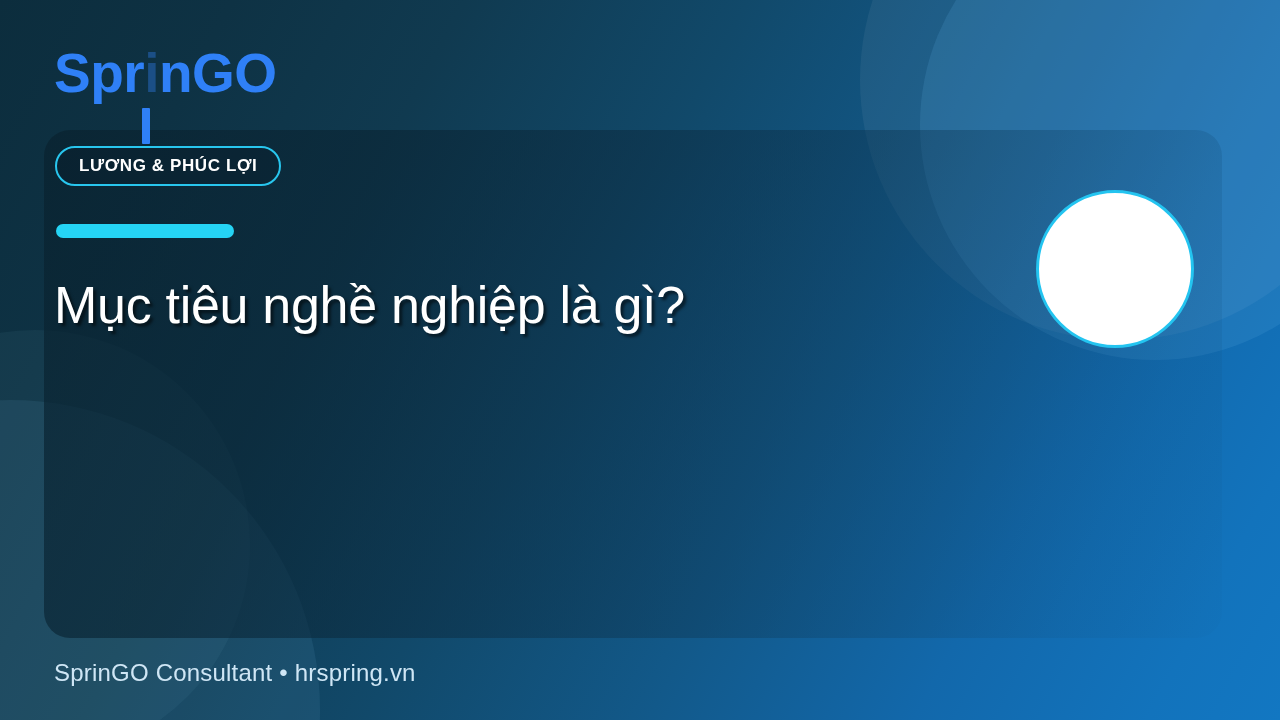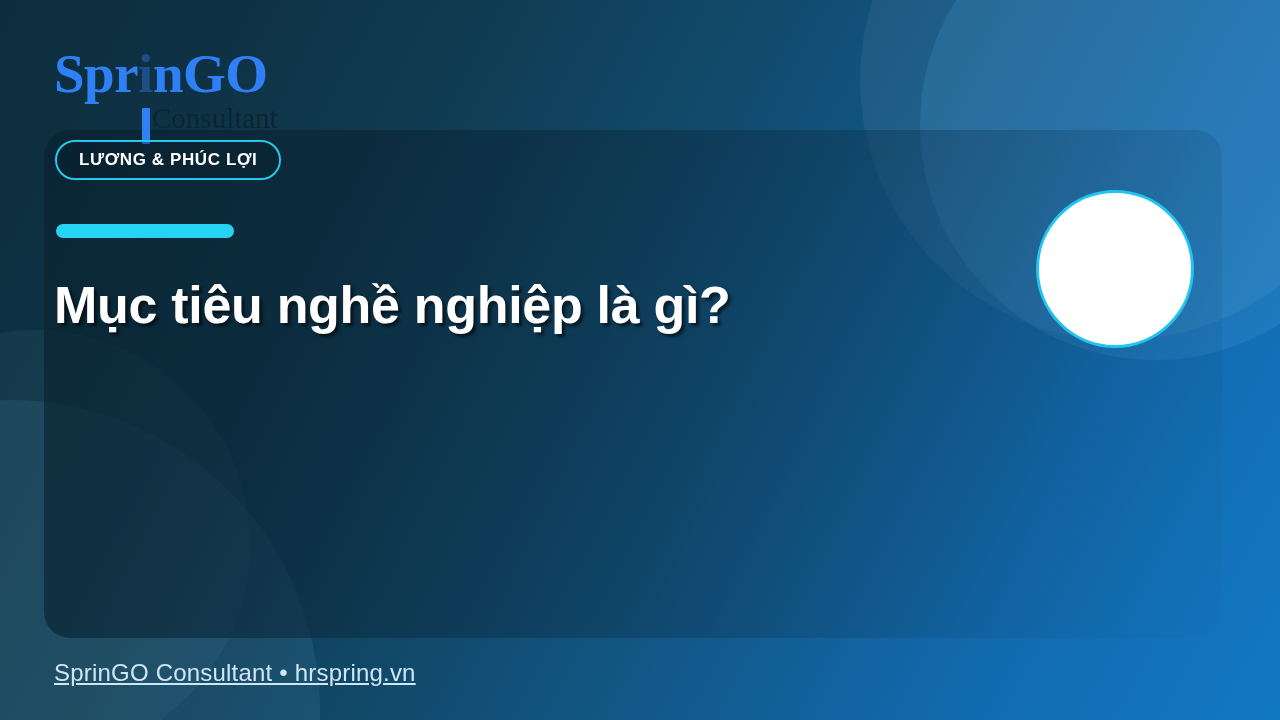--- a/index.html
+++ b/index.html
@@ -91,21 +91,20 @@
         rgba(18,92,146,0.05) 100%);
   }
 
   
   .logo {
     position: absolute;
     left: 54px;
     top: 46px;
     width: 260px;
     height: 80px;
-    font-family: Liberation Serif, serif;
   }
   .logo-main {
     position: absolute;
     left: 0;
     top: 0;
     font-size: 55px;
     font-weight: 700;
     letter-spacing: -0.5px;
     color: #2f80f7;
     line-height: 1;
@@ -131,21 +130,21 @@
     font-weight: 500;
     color: #0b2533;
     line-height: 1;
     white-space: nowrap;
   }
 
   
   .badge {
     position: absolute;
     left: 55px;
-    top: 140px;
+    top: 146px;
     height: 40px;
     padding: 0 22px;
     display: flex;
     align-items: center;
     border: 2px solid #28c6ee;
     border-radius: 20px;
     background: rgba(8,30,42,0.35);
     box-sizing: border-box;
     text-align: center;
   }
@@ -171,60 +170,58 @@
   
   .title {
     position: absolute;
     left: 54px;
     top: 268px;
     width: 960px;
   }
   .title-line {
     color: #ffffff;
     font-size: 52px;
-    font-weight: 700;
+    font-weight: 400;
     line-height: 1.46;
     letter-spacing: -0.3px;
     text-shadow: 3px 3px 3px rgba(0,0,0,0.55);
     white-space: nowrap;
   }
 
   
   .footer {
     position: absolute;
     left: 54px;
     top: 659px;
   }
   .footer-text {
     color: #cfe6f5;
     font-size: 24px;
     font-weight: 400;
     letter-spacing: 0.2px;
     white-space: nowrap;
-    text-decoration: underline;
   }
 </style>
 </head>
 <body>
 
 <div class="canvas">
 
   <div class="deco deco-tr-outer"></div>
   <div class="deco deco-tr-inner"></div>
   <div class="deco deco-bl"></div>
   <div class="deco deco-bl2"></div>
 
   <div class="card"></div>
 
   <div class="ring-circle"></div>
 
   <div class="logo">
     <div class="logo-main"><span>Spr</span><span class="dim">i</span><span>nGO</span></div>
     <div class="logo-bar"></div>
-    <div class="logo-sub">Consultant</div>
   </div>
 
   <div class="badge">
     <span class="badge-label">LƯƠNG &amp; PHÚC LỢI</span>
   </div>
 
   <div class="accent-bar"></div>
 
   <div class="title">
     <div class="title-line">Mục tiêu nghề nghiệp là gì?</div>

